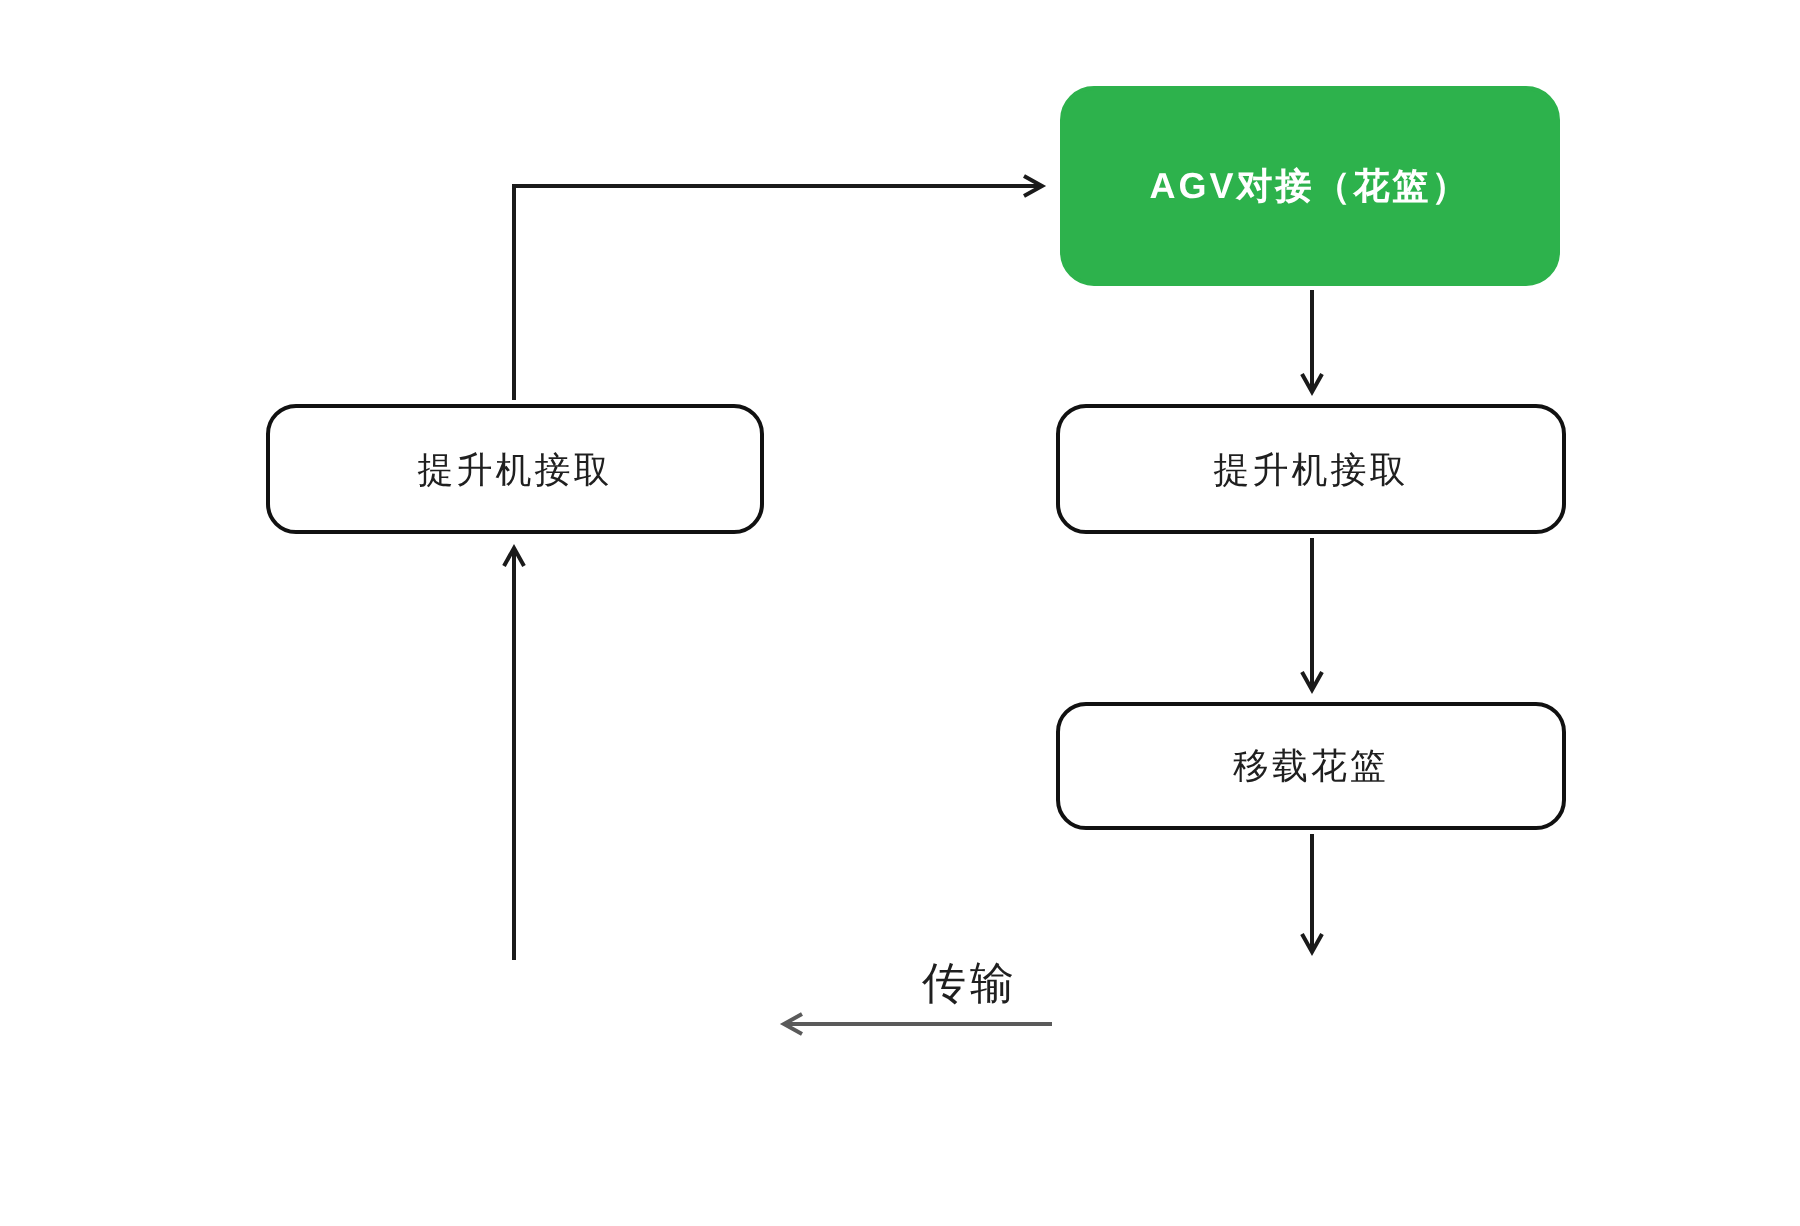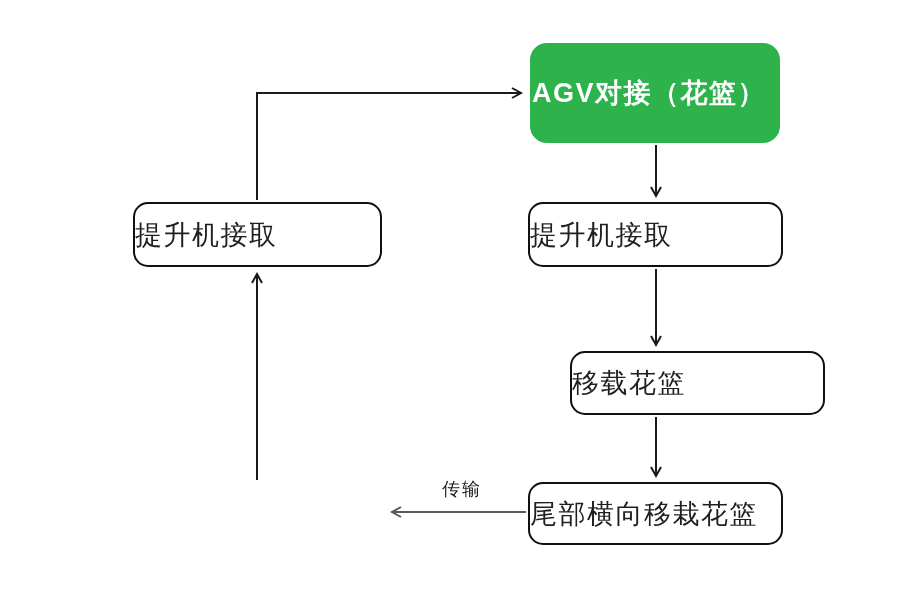--- a/index.html
+++ b/index.html
@@ -19,48 +19,48 @@
     position: absolute;
     left: 0; top: 0;
     width: 900px;
     height: 613px;
   }
   .node {
     position: absolute;
     box-sizing: border-box;
     display: flex;
     align-items: center;
-    justify-content: flex-start;
+    justify-content: center;
     background: var(--box-bg, #ffffff);
     border: 2.5px solid var(--box-border, #0f0f0f);
     border-radius: 15px;
     color: var(--text, #1f1f1f);
-    font-size: 27px;
+    font-size: 18px;
     letter-spacing: 1.5px;
     white-space: nowrap;
   }
   .node.accent {
     background: var(--accent, #2db24c);
     border-color: var(--accent, #2db24c);
     color: var(--accent-text, #ffffff);
     font-weight: 600;
   }
   #node-agv-dock            { left: 530px; top: 43px;  width: 250px; height: 100px; border-radius: 17px; }
   #node-lifter-pick-right   { left: 528px; top: 202px; width: 255px; height: 65px; }
-  #node-transfer-basket     { left: 528px; top: 351px; width: 255px; height: 64px; margin-left: 42px; }
+  #node-transfer-basket     { left: 528px; top: 351px; width: 255px; height: 64px; }
   #node-tail-transfer       { left: 528px; top: 482px; width: 255px; height: 63px; }
   #node-lifter-pick-left    { left: 133px; top: 202px; width: 249px; height: 65px; }
   #node-basket-storage      { left: 133px; top: 482px; width: 249px; height: 61px; }
   .edge-label {
     position: absolute;
     left: 415px;
     top: 477px;
     width: 94px;
-    text-align: center;
-    font-size: 18px;
+    text-align: right;
+    font-size: 22px;
     letter-spacing: 2px;
     color: var(--text, #1f1f1f);
     font-family: Liberation Serif, serif;
   }
 </style>
 </head>
 <body>
 
 <div id="canvas" style="--bg: #ffffff; --accent: #2db24c; --accent-text: #ffffff; --box-bg: #ffffff; --box-border: #111111; --text: #1f1f1f;">
 
@@ -87,23 +87,20 @@
   </div>
 
   <div class="node" id="node-lifter-pick-right">
     <span>提升机接取</span>
   </div>
 
   <div class="node" id="node-transfer-basket">
     <span>移载花篮</span>
   </div>
 
-  <div class="node" id="node-tail-transfer">
-    <span>尾部横向移栽花篮</span>
-  </div>
 
 
   <div class="node" id="node-lifter-pick-left">
     <span>提升机接取</span>
   </div>
 
   <div class="edge-label">传输</div>
 
 </div>
 

